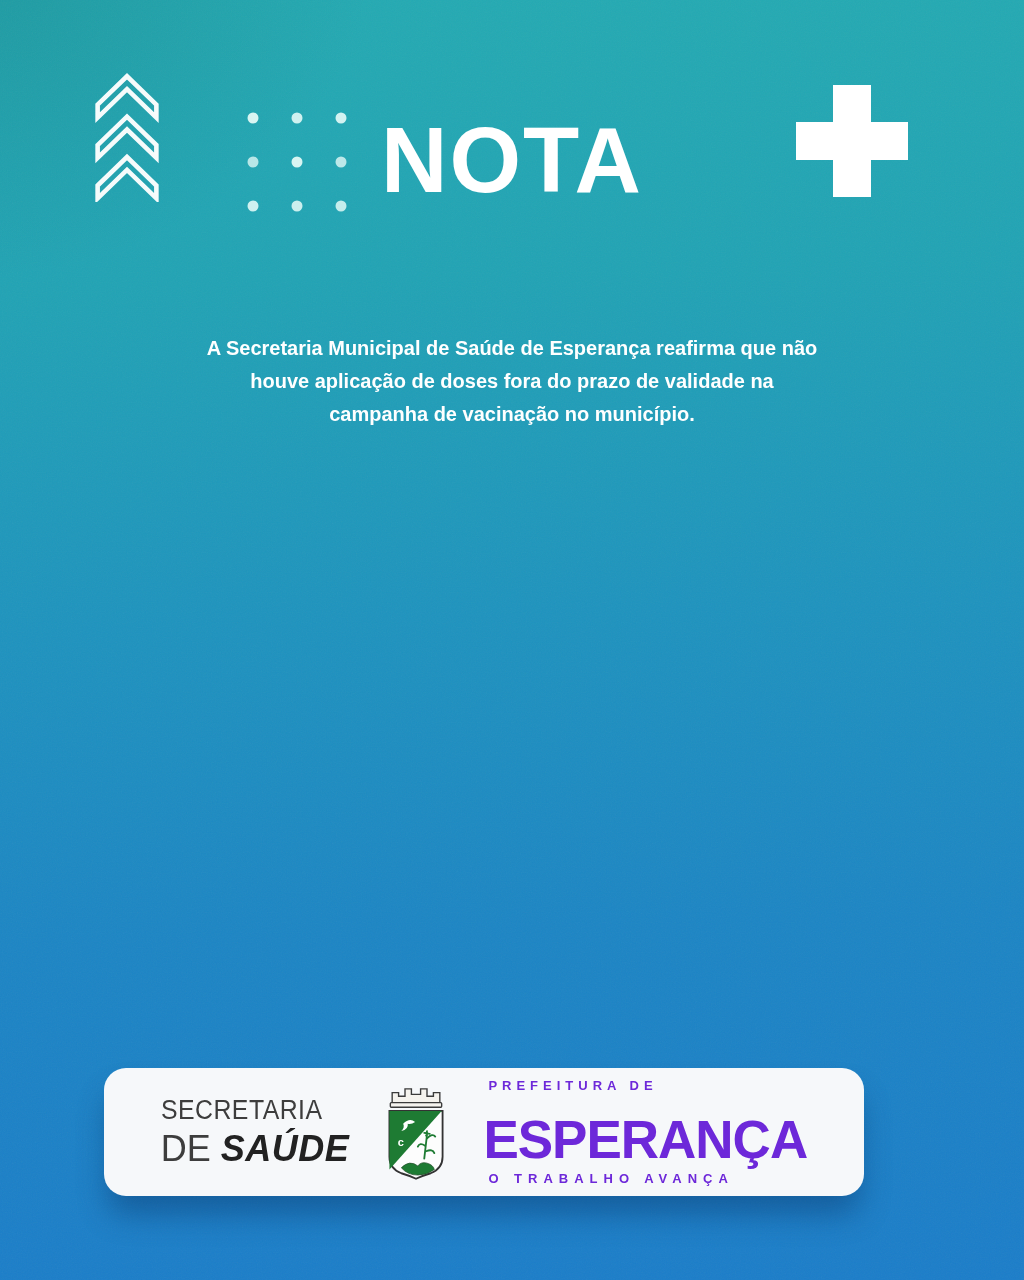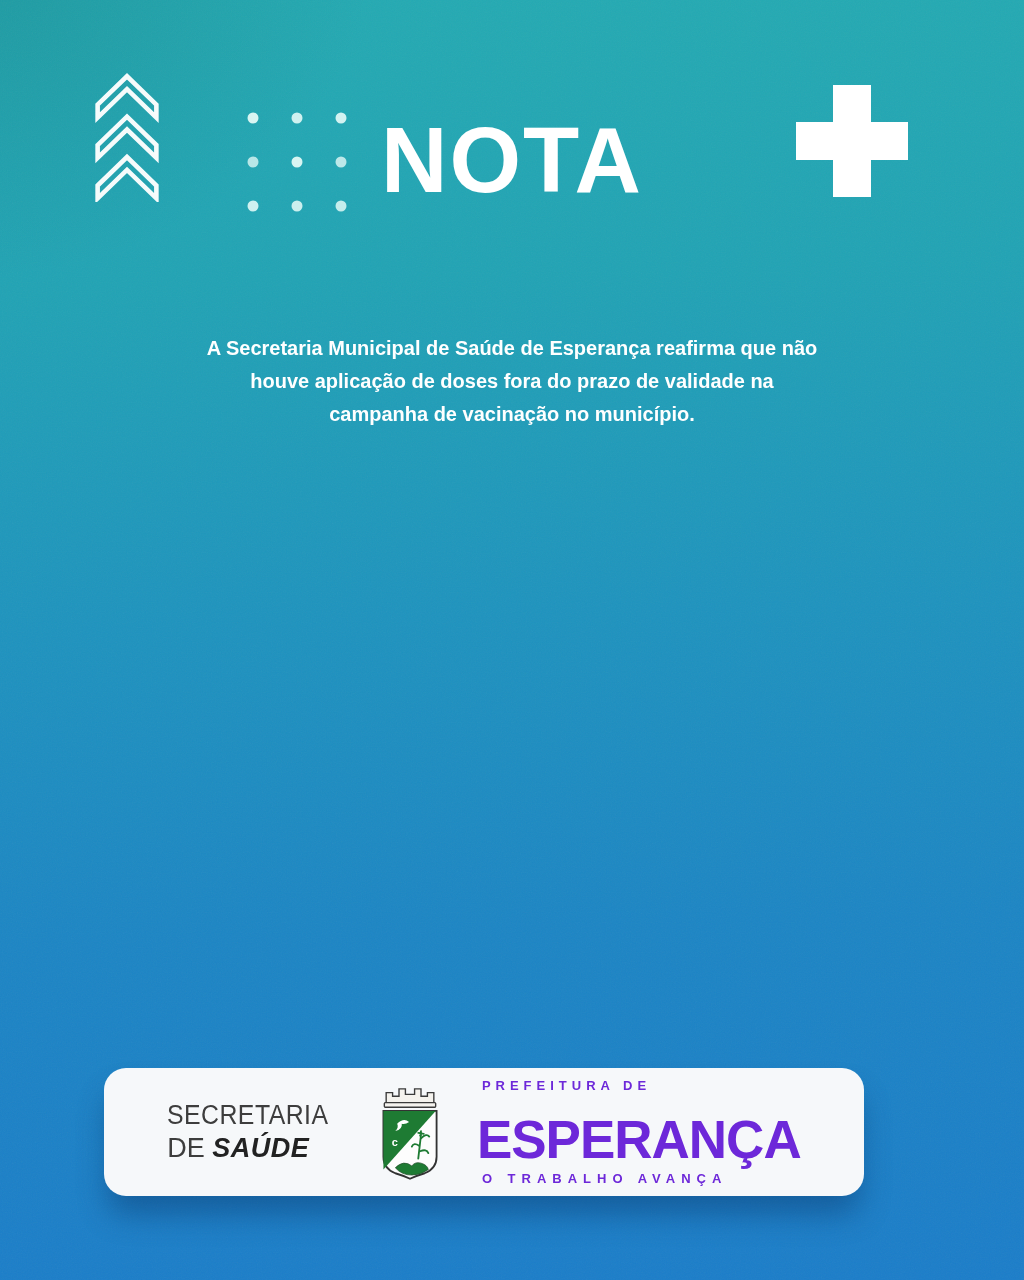--- a/index.html
+++ b/index.html
@@ -36,21 +36,21 @@
   .body-text p{margin:0 0 29px 0;white-space:pre-line;}
   
   .footer-bar{
     position:absolute;left:104px;top:1068px;width:760px;height:128px;
     background:#f6f8fa;border-radius:22px;
     box-shadow:0 22px 30px -4px rgba(8,48,100,0.42);
     display:flex;align-items:center;justify-content:center;gap:34px;
   }
   .sec-block{text-align:left;line-height:1.1;color:#3d3d3d;}
   .sec-line1{font-size:27px;letter-spacing:.5px;transform:scaleX(.92);transform-origin:left center;display:block;}
-  .sec-line2{font-size:27px;display:block;margin-top:3px;}
+  .sec-line2{font-size:36px;display:block;margin-top:3px;}
   .sec-line2 .bold{font-weight:bold;font-style:italic;color:#222;letter-spacing:.5px;}
   .crest{display:block;}
   .pref-block{text-align:left;color:#6d28d9;}
   .pref-over{font-size:13px;font-weight:bold;letter-spacing:5px;margin-left:5px;display:block;}
   .pref-name{font-size:53px;font-weight:bold;letter-spacing:-1px;line-height:1.02;display:block;margin-top:20px;}
   .pref-slogan{font-size:13px;font-weight:bold;letter-spacing:6px;margin-left:5px;display:block;margin-top:3px;}
 </style>
 </head>
 <body>
 

